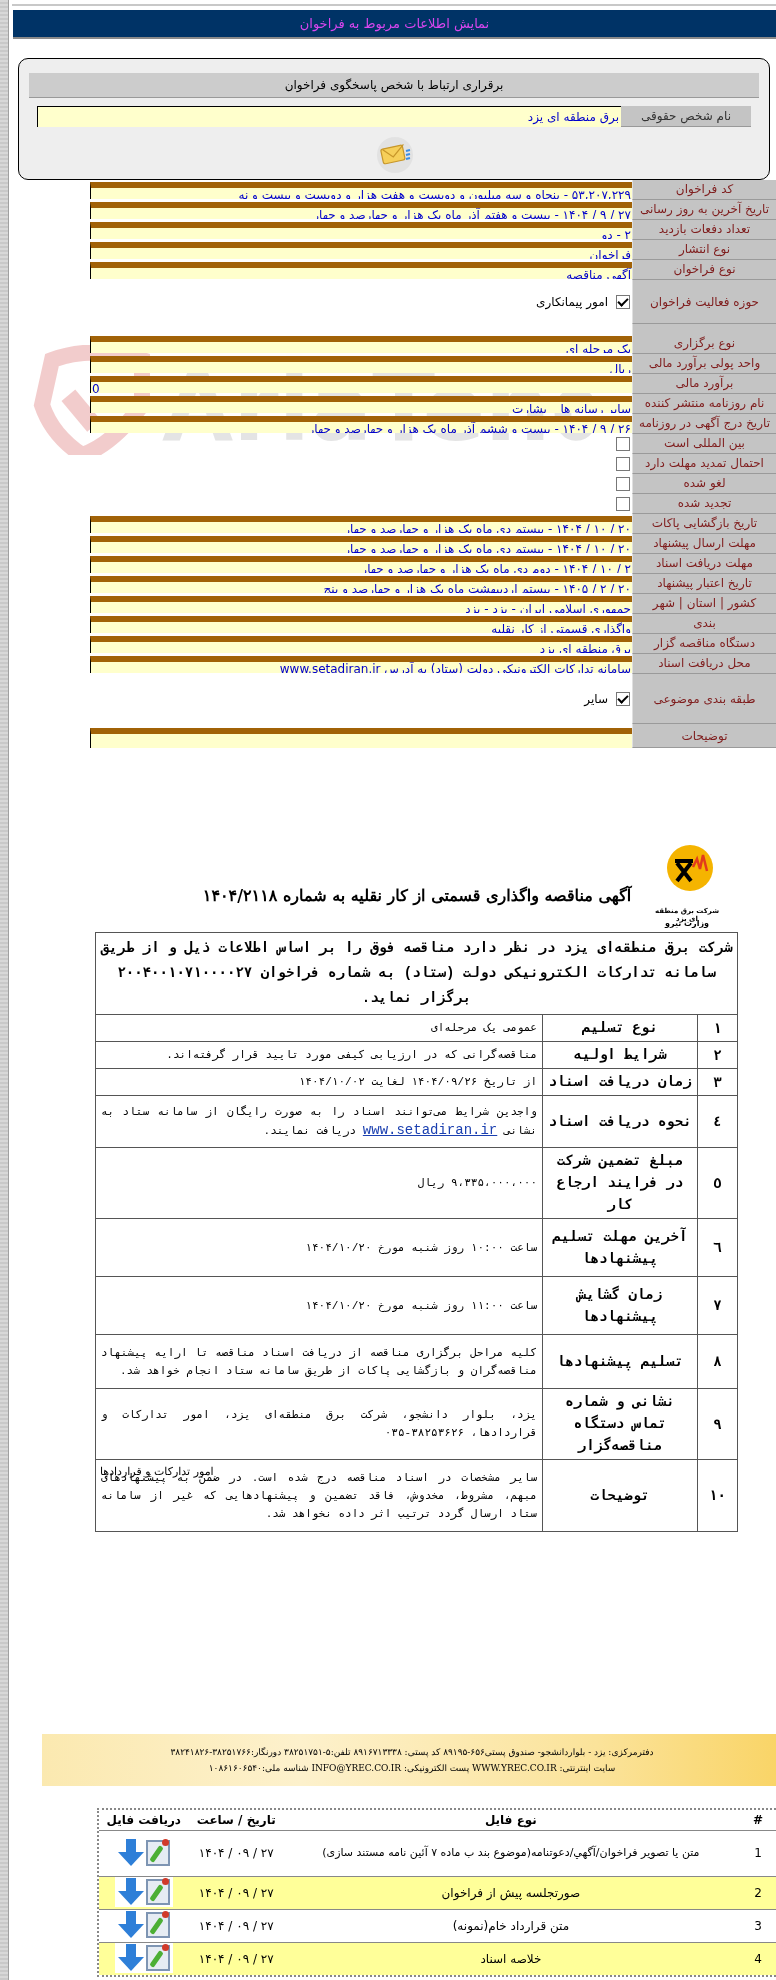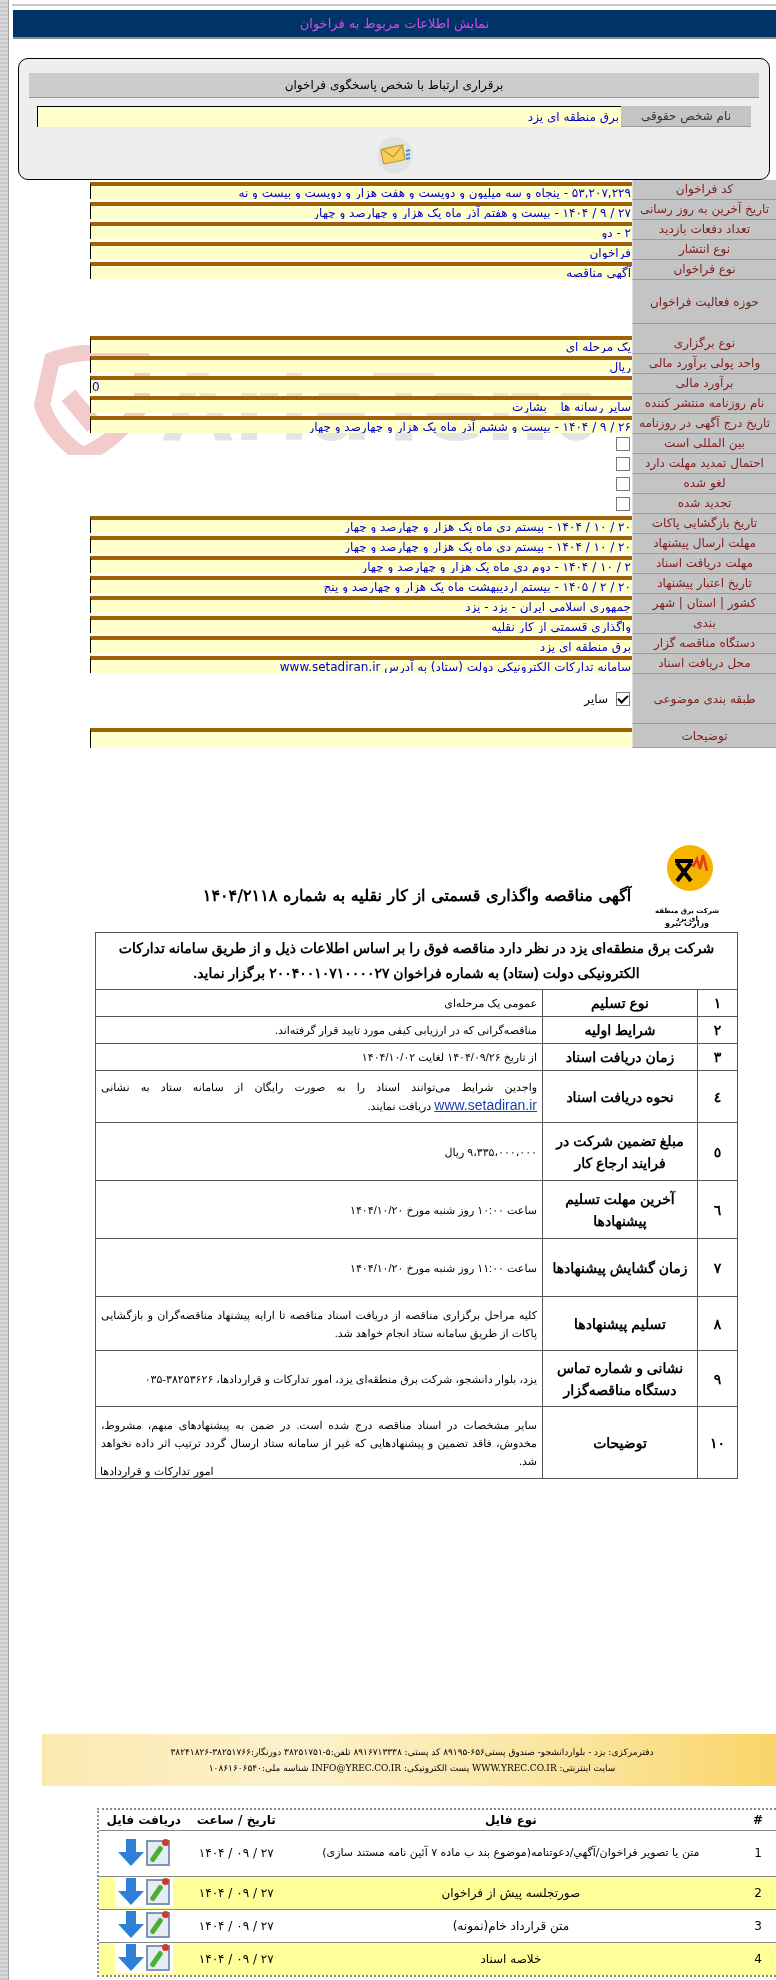--- a/index.html
+++ b/index.html
@@ -17,42 +17,42 @@
     border-bottom: 1px solid #999; text-align: center; line-height: 25px; direction: rtl; font-size: 12px; }
   .contact-row { position: absolute; left: 18px; right: 18px; top: 47px; height: 21px; display: flex; direction: rtl; }
   .contact-label { width: 130px; background: #c4c4c4; text-align: center; line-height: 21px; color: #333; border-bottom:1px solid #999; }
   .contact-val { flex: 1; background: #ffffcc; border-top: 1px solid #000; border-left: 1px solid #000; color: #0000cc; padding-right: 2px; line-height: 20px; }
   .mail-icon { position: absolute; left: 358px; top: 78px; width: 36px; height: 36px; border-radius: 50%; background: #e2e2e2; }
 
   .form { position: absolute; left: 78px; top: 180px; width: 686px; }
   .frow { position: relative; display: flex; direction: rtl; height: 20px; margin-bottom: 0; }
   .flabel { width: 144px; flex: 0 0 144px; background: #c4c4c4; border-bottom: 1px solid #9a9a9a; border-left: 1px solid #e0e0e0;
     text-align: center; line-height: 19px; font-size: 12px; color: #7f1d1d; }
-  .fval { flex: 1; margin-top: 2px; height: 17px; background: #ffffcc; border-top: 4px solid #a16207; border-right: 0; border-left: 1px solid #000;
+  .fval { flex: 1; margin-top: 2px; height: 17px; background: #ffffcc; border-top: 6px solid #a16207; border-right: 0; border-left: 1px solid #000;
     color: #0000cc; line-height: 15px; padding-right: 1px; white-space: nowrap; overflow: hidden; font-size: 12px; }
   .fval.ltr { direction: ltr; text-align: left; padding-left: 1px; }
   .fempty { flex: 1; }
   .frow.tall2 { height: 44px; }
   .frow.tall2 .flabel { line-height: 44px; }
   .cbwrap { flex: 1; display: flex; align-items: center; direction: rtl; padding-right: 2px; }
   .cb { width: 14px; height: 14px; border: 1px solid #777; background: #fff; display: inline-block; position: relative; }
   .cb.checked::after { content: ""; position: absolute; left: 3px; top: 0px; width: 4px; height: 8px; border: solid #000; border-width: 0 2px 2px 0; transform: rotate(45deg); }
   .cb-label { margin-right: 8px; color: #000; }
 
   .watermark { position: absolute; left: 20px; top: 345px; width: 560px; height: 110px; pointer-events: none; opacity: 0.55; }
 
   .notice { position: absolute; left: 80px; top: 835px; width: 650px; height: 640px; }
   .notice-title { position: absolute; left: 110px; top: 45px; width: 430px; text-align: center; direction: rtl;
     font-family: "DejaVu Serif", serif; font-weight: bold; font-size: 16px; margin-top: 6px; }
   .logo { position: absolute; left: 560px; top: 10px; width: 70px; height: 80px; }
   .logo-circle { position: absolute; left: 15px; top: 0; width: 46px; height: 46px; border-radius: 50%; background: #f5b400; }
   .logo-text1 { position: absolute; left: 0; top: 50px; width: 70px; text-align: center; font-size: 8px; font-weight: bold; direction: rtl; margin-top: 24px; }
   .logo-text2 { position: absolute; left: 0; top: 62px; width: 70px; text-align: center; font-size: 7px; font-weight: bold; direction: rtl; }
   table.ntab { position: absolute; left: 3px; top: 97px; width: 643px; border-collapse: collapse; direction: rtl;
-    font-family: Liberation Sans, sans-serif; }
+    font-family: Liberation Mono, monospace; }
   table.ntab td { border: 1px solid #555; vertical-align: middle; }
   .nhead { font-weight: bold; font-size: 14px; text-align: center; line-height: 25px; padding: 3px 4px; }
   .nnum { width: 40px; text-align: center; font-weight: bold; font-size: 14px; }
   .nkey { width: 155px; text-align: center; font-weight: bold; font-size: 14px; line-height: 22px; padding: 2px 4px; }
   .nval { font-size: 11px; padding: 3px 5px; line-height: 18px; text-align: justify; }
   .nval a { color: #1a3fb0; text-decoration: underline; font-size: 14px; }
   .signoff { position: absolute; left: 8px; top: 630px; font-size: 11px; direction: rtl; font-family: "DejaVu Serif", serif; }
 
   .footer-band { position: absolute; left: 30px; top: 1734px; width: 740px; height: 52px;
     background: linear-gradient(90deg,#fbe9b0 0%,#fdf1cc 35%,#fbe39a 75%,#f9d466 100%); direction: rtl; text-align: center;
@@ -117,20 +117,24 @@
     <div class="frow">
       <div class="flabel">نوع انتشار</div>
       <div class="fval">فراخوان</div>
     </div>
     <div class="frow">
       <div class="flabel">نوع فراخوان</div>
       <div class="fval">آگهی مناقصه</div>
     </div>
     <div class="frow tall2">
       <div class="flabel">حوزه فعالیت فراخوان</div>
+      <div class="cbwrap">
+        <span class="cb checked"></span>
+        <span class="cb-label">امور پیمانکاری</span>
+      </div>
     </div>
     <div class="frow" style="height:10px">
         <div class="flabel" style="border-bottom:0"></div>
         <div class="fempty"></div>
       </div>
     <div class="frow">
       <div class="flabel">نوع برگزاری</div>
       <div class="fval">یک مرحله ای</div>
     </div>
     <div class="frow">

